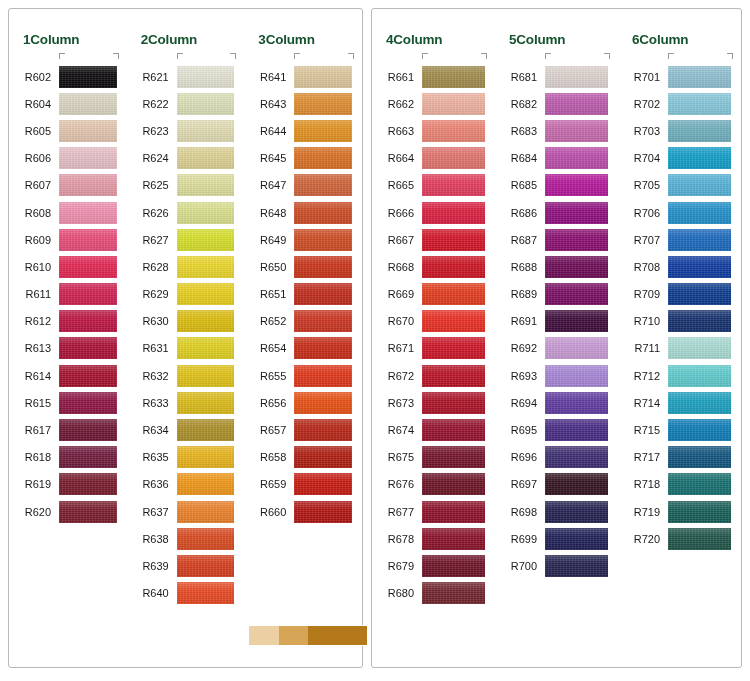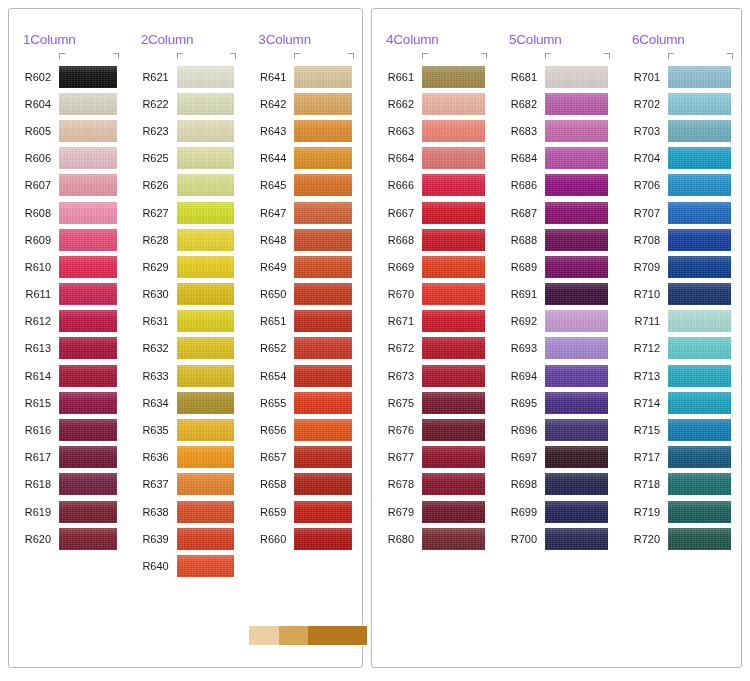--- a/index.html
+++ b/index.html
@@ -33,22 +33,22 @@
     display: flex;
   }
   .col {
     flex: 1 1 0;
     position: relative;
     padding-top: 20px;
     box-sizing: border-box;
   }
   .col-title {
     font-size: 13.5px;
-    font-weight: normal;
-    color: #8b5cf6;
+    font-weight: bold;
+    color: #14532d;
     letter-spacing: -0.2px;
     padding-left: 14px;
     height: 22px;
     line-height: 22px;
     white-space: nowrap;
   }
   .tick-row {
     position: relative;
     height: 10px;
     margin-left: 50px;
@@ -207,26 +207,20 @@
                 <div class="swatch-chip" style="background-color: rgb(165, 16, 46);"></div>
               </div>
             </div>
             <div class="swatch-row">
               <div class="swatch-label">R615</div>
               <div class="swatch-chip-wrap">
                 <div class="swatch-chip" style="background-color: rgb(141, 20, 66);"></div>
               </div>
             </div>
             <div class="swatch-row">
-              <div class="swatch-label">R616</div>
-              <div class="swatch-chip-wrap">
-                <div class="swatch-chip" style="background-color: rgb(123, 18, 55);"></div>
-              </div>
-            </div>
-            <div class="swatch-row">
               <div class="swatch-label">R617</div>
               <div class="swatch-chip-wrap">
                 <div class="swatch-chip" style="background-color: rgb(110, 23, 51);"></div>
               </div>
             </div>
             <div class="swatch-row">
               <div class="swatch-label">R618</div>
               <div class="swatch-chip-wrap">
                 <div class="swatch-chip" style="background-color: rgb(113, 27, 60);"></div>
               </div>
@@ -265,20 +259,26 @@
                 <div class="swatch-chip" style="background-color: rgb(221, 224, 184);"></div>
               </div>
             </div>
             <div class="swatch-row">
               <div class="swatch-label">R623</div>
               <div class="swatch-chip-wrap">
                 <div class="swatch-chip" style="background-color: rgb(226, 221, 179);"></div>
               </div>
             </div>
             <div class="swatch-row">
+              <div class="swatch-label">R624</div>
+              <div class="swatch-chip-wrap">
+                <div class="swatch-chip" style="background-color: rgb(221, 209, 147);"></div>
+              </div>
+            </div>
+            <div class="swatch-row">
               <div class="swatch-label">R625</div>
               <div class="swatch-chip-wrap">
                 <div class="swatch-chip" style="background-color: rgb(222, 223, 157);"></div>
               </div>
             </div>
             <div class="swatch-row">
               <div class="swatch-label">R626</div>
               <div class="swatch-chip-wrap">
                 <div class="swatch-chip" style="background-color: rgb(217, 224, 140);"></div>
               </div>
@@ -377,26 +377,20 @@
           <span class="tick right"></span>
         </div>
         <div class="swatch-list" id="list-p0c2">
             <div class="swatch-row">
               <div class="swatch-label">R641</div>
               <div class="swatch-chip-wrap">
                 <div class="swatch-chip" style="background-color: rgb(221, 199, 156);"></div>
               </div>
             </div>
             <div class="swatch-row">
-              <div class="swatch-label">R642</div>
-              <div class="swatch-chip-wrap">
-                <div class="swatch-chip" style="background-color: rgb(221, 166, 92);"></div>
-              </div>
-            </div>
-            <div class="swatch-row">
               <div class="swatch-label">R643</div>
               <div class="swatch-chip-wrap">
                 <div class="swatch-chip" style="background-color: rgb(223, 140, 47);"></div>
               </div>
             </div>
             <div class="swatch-row">
               <div class="swatch-label">R644</div>
               <div class="swatch-chip-wrap">
                 <div class="swatch-chip" style="background-color: rgb(226, 145, 31);"></div>
               </div>
@@ -524,20 +518,26 @@
                 <div class="swatch-chip" style="background-color: rgb(236, 132, 116);"></div>
               </div>
             </div>
             <div class="swatch-row">
               <div class="swatch-label">R664</div>
               <div class="swatch-chip-wrap">
                 <div class="swatch-chip" style="background-color: rgb(225, 116, 110);"></div>
               </div>
             </div>
             <div class="swatch-row">
+              <div class="swatch-label">R665</div>
+              <div class="swatch-chip-wrap">
+                <div class="swatch-chip" style="background-color: rgb(227, 60, 92);"></div>
+              </div>
+            </div>
+            <div class="swatch-row">
               <div class="swatch-label">R666</div>
               <div class="swatch-chip-wrap">
                 <div class="swatch-chip" style="background-color: rgb(219, 30, 64);"></div>
               </div>
             </div>
             <div class="swatch-row">
               <div class="swatch-label">R667</div>
               <div class="swatch-chip-wrap">
                 <div class="swatch-chip" style="background-color: rgb(210, 20, 39);"></div>
               </div>
@@ -569,20 +569,26 @@
             <div class="swatch-row">
               <div class="swatch-label">R672</div>
               <div class="swatch-chip-wrap">
                 <div class="swatch-chip" style="background-color: rgb(186, 18, 37);"></div>
               </div>
             </div>
             <div class="swatch-row">
               <div class="swatch-label">R673</div>
               <div class="swatch-chip-wrap">
                 <div class="swatch-chip" style="background-color: rgb(171, 18, 38);"></div>
+              </div>
+            </div>
+            <div class="swatch-row">
+              <div class="swatch-label">R674</div>
+              <div class="swatch-chip-wrap">
+                <div class="swatch-chip" style="background-color: rgb(150, 17, 44);"></div>
               </div>
             </div>
             <div class="swatch-row">
               <div class="swatch-label">R675</div>
               <div class="swatch-chip-wrap">
                 <div class="swatch-chip" style="background-color: rgb(117, 20, 43);"></div>
               </div>
             </div>
             <div class="swatch-row">
               <div class="swatch-label">R676</div>
@@ -642,20 +648,26 @@
                 <div class="swatch-chip" style="background-color: rgb(199, 105, 173);"></div>
               </div>
             </div>
             <div class="swatch-row">
               <div class="swatch-label">R684</div>
               <div class="swatch-chip-wrap">
                 <div class="swatch-chip" style="background-color: rgb(187, 76, 170);"></div>
               </div>
             </div>
             <div class="swatch-row">
+              <div class="swatch-label">R685</div>
+              <div class="swatch-chip-wrap">
+                <div class="swatch-chip" style="background-color: rgb(181, 23, 155);"></div>
+              </div>
+            </div>
+            <div class="swatch-row">
               <div class="swatch-label">R686</div>
               <div class="swatch-chip-wrap">
                 <div class="swatch-chip" style="background-color: rgb(143, 13, 127);"></div>
               </div>
             </div>
             <div class="swatch-row">
               <div class="swatch-label">R687</div>
               <div class="swatch-chip-wrap">
                 <div class="swatch-chip" style="background-color: rgb(138, 13, 111);"></div>
               </div>
@@ -760,20 +772,26 @@
                 <div class="swatch-chip" style="background-color: rgb(112, 174, 189);"></div>
               </div>
             </div>
             <div class="swatch-row">
               <div class="swatch-label">R704</div>
               <div class="swatch-chip-wrap">
                 <div class="swatch-chip" style="background-color: rgb(17, 158, 201);"></div>
               </div>
             </div>
             <div class="swatch-row">
+              <div class="swatch-label">R705</div>
+              <div class="swatch-chip-wrap">
+                <div class="swatch-chip" style="background-color: rgb(85, 178, 215);"></div>
+              </div>
+            </div>
+            <div class="swatch-row">
               <div class="swatch-label">R706</div>
               <div class="swatch-chip-wrap">
                 <div class="swatch-chip" style="background-color: rgb(31, 143, 201);"></div>
               </div>
             </div>
             <div class="swatch-row">
               <div class="swatch-label">R707</div>
               <div class="swatch-chip-wrap">
                 <div class="swatch-chip" style="background-color: rgb(26, 104, 189);"></div>
               </div>
@@ -799,26 +817,20 @@
             <div class="swatch-row">
               <div class="swatch-label">R711</div>
               <div class="swatch-chip-wrap">
                 <div class="swatch-chip" style="background-color: rgb(169, 220, 212);"></div>
               </div>
             </div>
             <div class="swatch-row">
               <div class="swatch-label">R712</div>
               <div class="swatch-chip-wrap">
                 <div class="swatch-chip" style="background-color: rgb(95, 203, 205);"></div>
-              </div>
-            </div>
-            <div class="swatch-row">
-              <div class="swatch-label">R713</div>
-              <div class="swatch-chip-wrap">
-                <div class="swatch-chip" style="background-color: rgb(30, 169, 196);"></div>
               </div>
             </div>
             <div class="swatch-row">
               <div class="swatch-label">R714</div>
               <div class="swatch-chip-wrap">
                 <div class="swatch-chip" style="background-color: rgb(26, 160, 191);"></div>
               </div>
             </div>
             <div class="swatch-row">
               <div class="swatch-label">R715</div>

